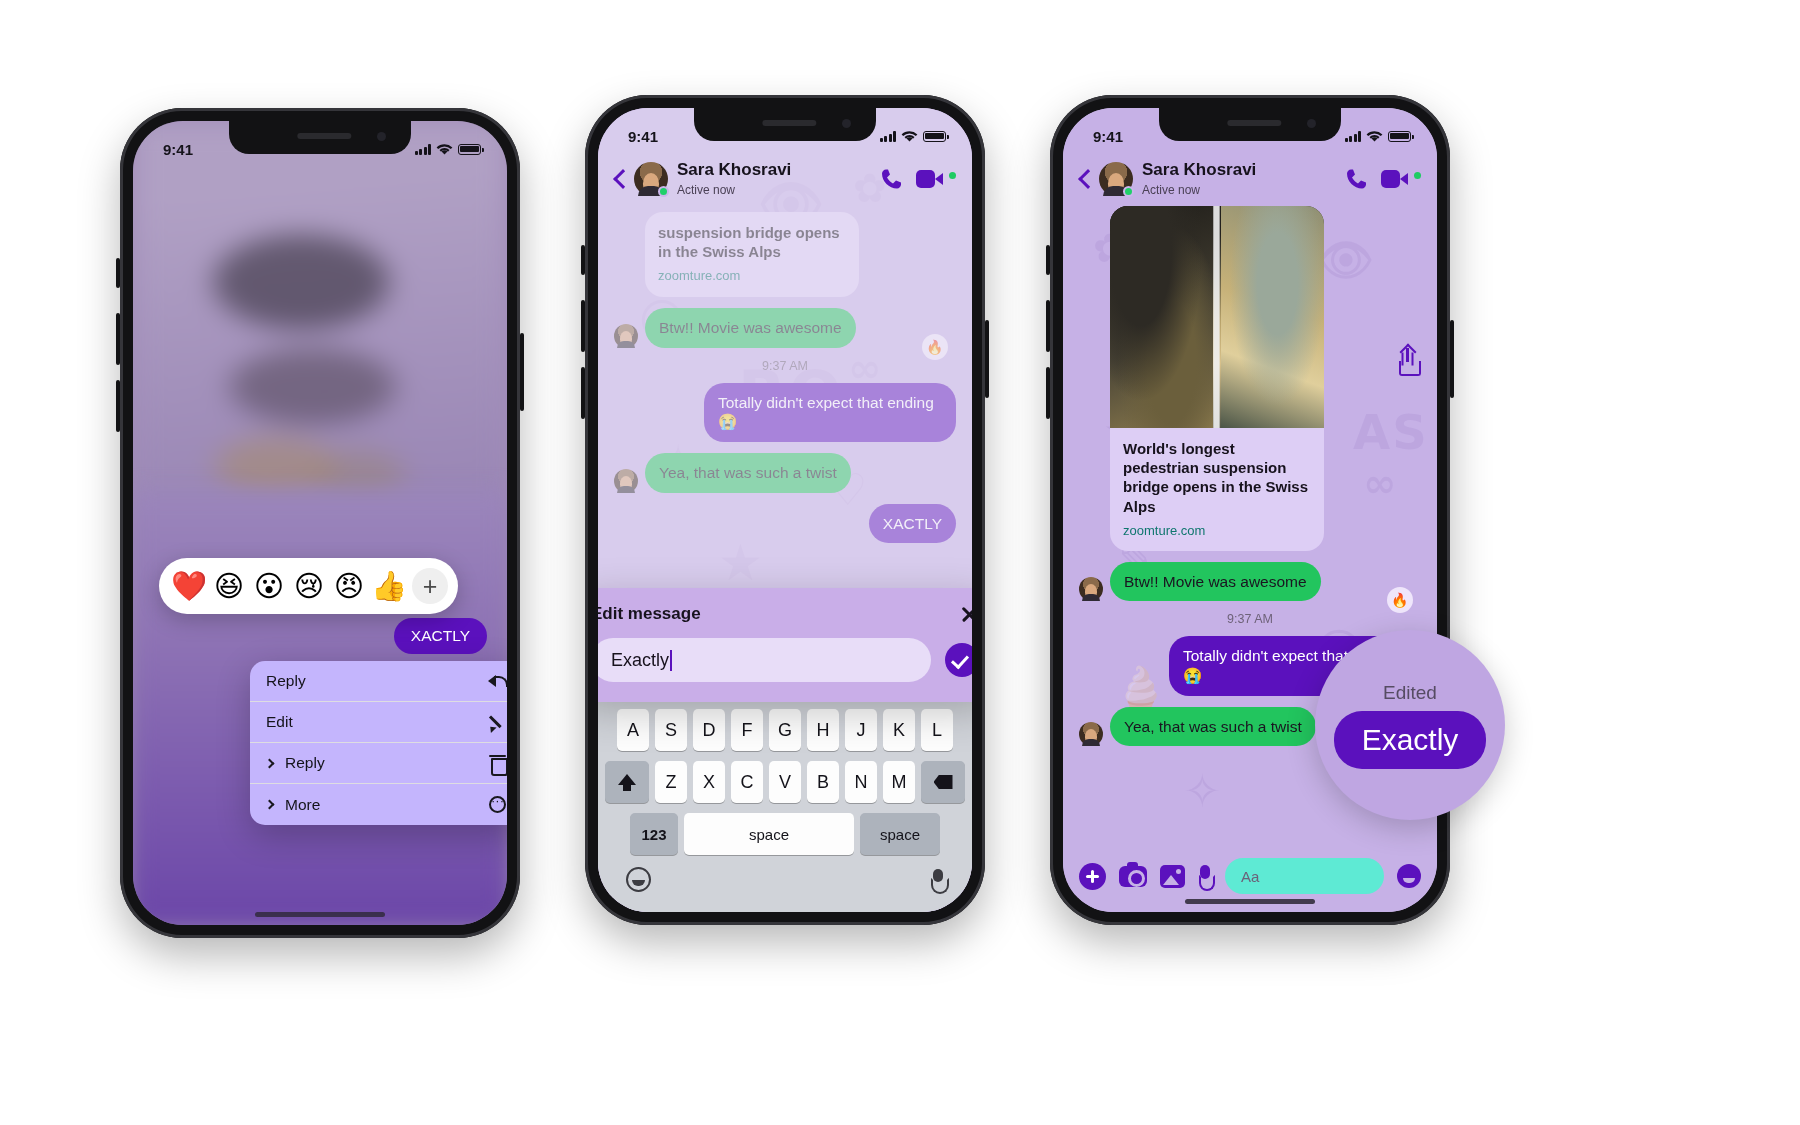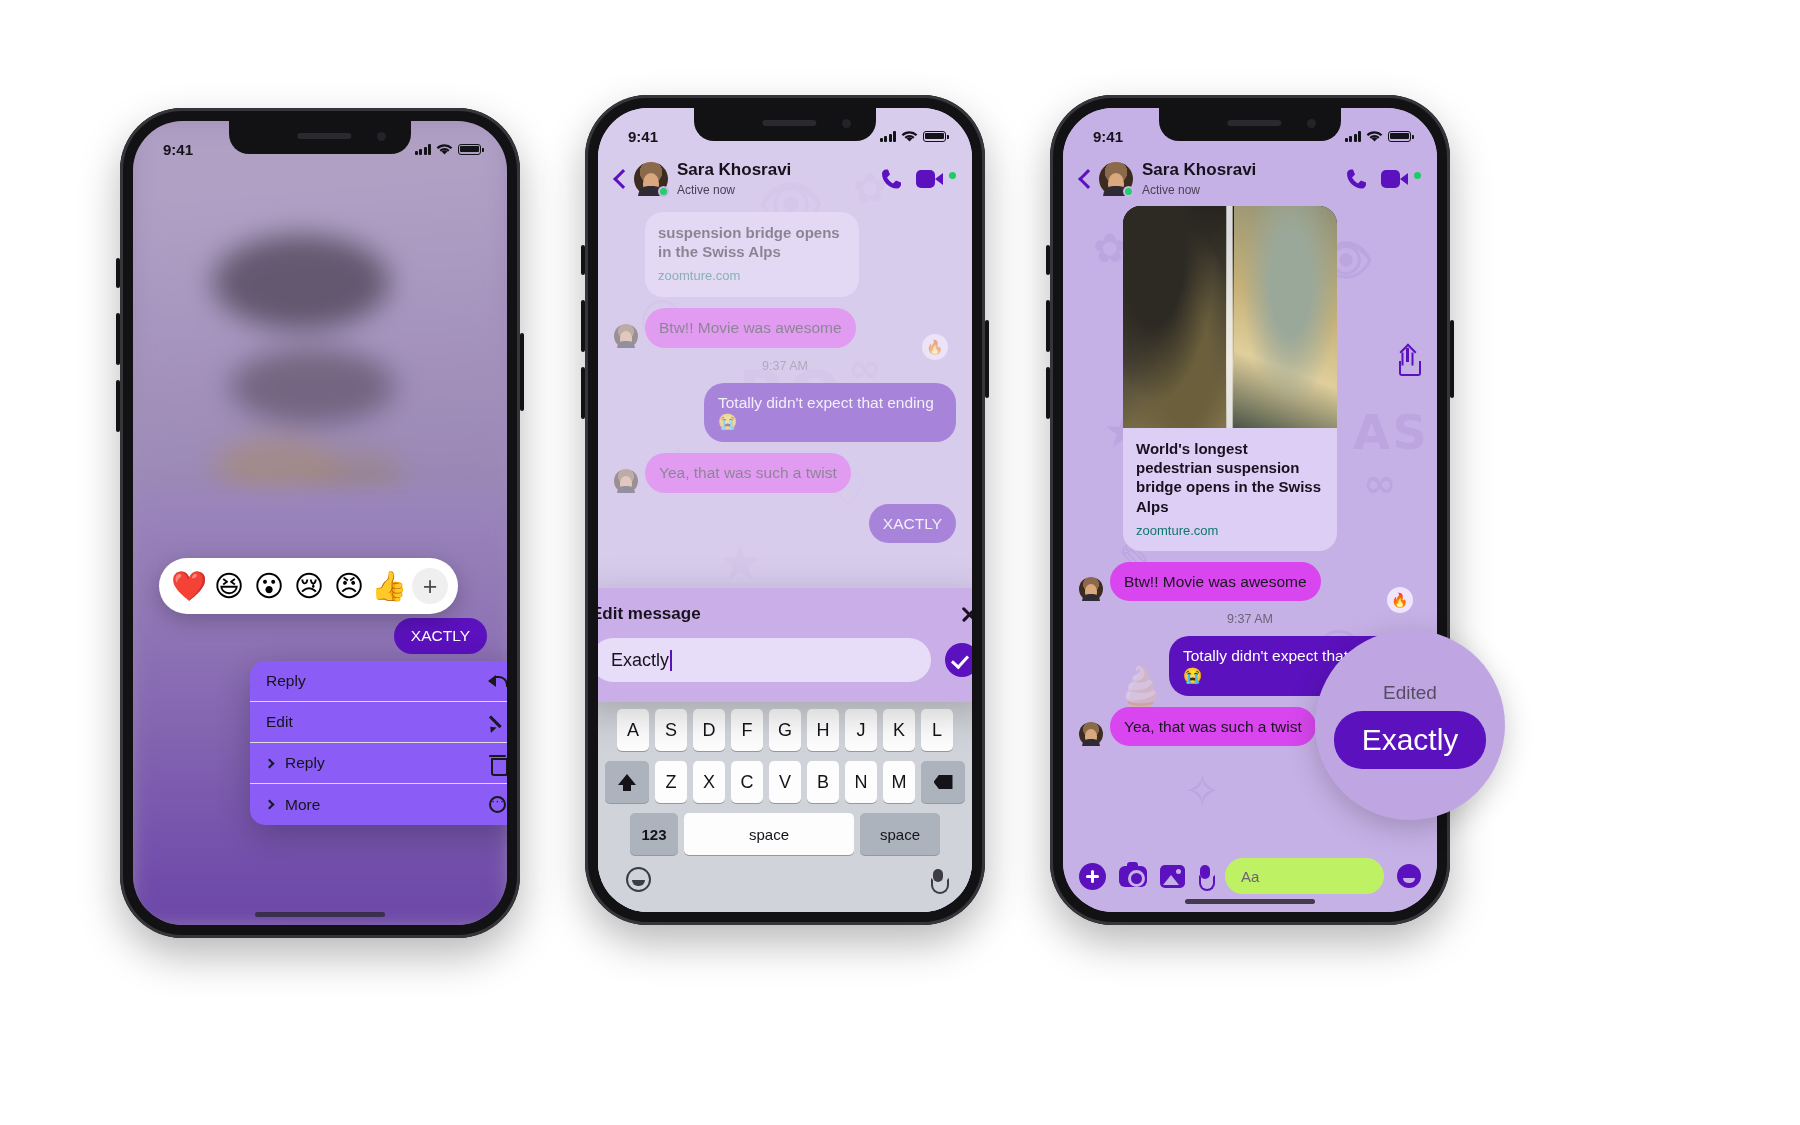--- a/index.html
+++ b/index.html
@@ -134,21 +134,21 @@
   .msgs { position:absolute; top:98px; left:0; right:0; bottom:0; padding:6px 16px; z-index:10; }
   .row { display:flex; align-items:flex-end; gap:7px; margin-bottom: 11px; position:relative; }
   .row.out { justify-content:flex-end; }
   .mini-av { width:24px;height:24px;border-radius:50%;flex:none;
     background: radial-gradient(circle at 50% 30%, #8a6a4a 0 38%, #3c2c20 39% 100%); position:relative;}
   .mini-av::before{content:'';position:absolute;left:6px;top:7px;width:12px;height:15px;border-radius:50% 50% 45% 45%;background:#d9a87e;}
   .mini-av::after{content:'';position:absolute;left:3px;bottom:0;width:18px;height:7px;border-radius:9px 9px 0 0;background:#2f2a34;}
   .bub {
     max-width: 252px; padding: 10px 14px; border-radius: 20px;
     font-size: 15.5px; line-height: 1.27; color: #1a1520;
-    background: #d946ef; word-wrap: break-word;
+    background: #22c55e; word-wrap: break-word;
   }
   .bub.out { background:#5b11bd; color:#fff; }
   .ts { text-align:center; font-size:12.5px; color:#6e6279; margin: 6px 0 10px; font-weight: 500; }
   .reaction {
     position:absolute; right:-6px; bottom:-13px;
     width:26px;height:26px;border-radius:50%;
     background:#efe6fb; display:flex;align-items:center;justify-content:center;
     font-size:14px; font-family:"DejaVu Sans", sans-serif;
   }
 
@@ -188,21 +188,21 @@
   .c-cam::after{content:'';position:absolute;left:8px;top:-4px;width:11px;height:5px;border-radius:3px 3px 0 0;background:#5b11bd;}
   .c-img{width:25px;height:23px;border-radius:5px;background:#5b11bd;position:relative;flex:none;}
   .c-img::before{content:'';position:absolute;left:3px;bottom:3px;width:0;height:0;
     border-left:8px solid transparent;border-right:8px solid transparent;border-bottom:10px solid #c6b1e6;}
   .c-img::after{content:'';position:absolute;right:4px;top:4px;width:5px;height:5px;border-radius:50%;background:#c6b1e6;}
   .c-mic{width:14px;height:23px;position:relative;flex:none;}
   .c-mic::before{content:'';position:absolute;left:2px;top:0;width:10px;height:14px;border-radius:5px;background:#5b11bd;}
   .c-mic::after{content:'';position:absolute;left:1px;top:10px;width:12px;height:12px;
     border:2.6px solid #5b11bd;border-top-color:transparent;border-radius:0 0 9px 9px;}
   .c-field {
-    flex:1; height:36px; border-radius:18px; background:#bef264;
+    flex:1; height:36px; border-radius:18px; background:#5eead4;
     display:flex; align-items:center; padding: 0 16px;
     font-size:15px; color:#6b6279;
   }
   .c-emoji { width:24px;height:24px;border-radius:50%;background:#5b11bd;position:relative;flex:none;}
   .c-emoji::before{content:'';position:absolute;left:6px;top:14px;width:12px;height:5px;
     border-radius:0 0 8px 8px;background:#c6b1e6;}
 
   .home-ind {
     position:absolute; bottom:8px; left:50%; transform:translateX(-50%);
     width:130px; height:5px; border-radius:3px; background:#2b2733; opacity:.78; z-index:45;
@@ -241,21 +241,21 @@
     display:flex;align-items:center;justify-content:center; margin-left:3px;
     font-size:25px; color:#4a4a4a; font-weight:300;
   }
   .p1-bub {
     position:absolute; right:20px; top:497px; z-index:28;
     background:#5b11bd; color:#fff; padding:9px 17px; border-radius:20px;
     font-size:15.5px; font-weight:500;
   }
   .ctx-menu {
     position:absolute; left:117px; top:540px; width:271px; z-index:32;
-    background:#8b5cf6; border-radius:15px; overflow:hidden;
+    background:#c4b5fd; border-radius:15px; overflow:hidden;
     box-shadow: 0 10px 34px rgba(0,0,0,.24);
   }
   .ctx-item {
     height:41px; display:flex; align-items:center; gap:8px;
     padding: 0 14px 0 16px; font-size:15.5px; color:#14131a;
     border-bottom: 1px solid #dedde1; position:relative;
   }
   .ctx-item:last-child { border-bottom:none; }
   .ctx-item .lbl { flex:1; }
   .ctx-chev {
@@ -670,21 +670,21 @@
         </span>
         <span class="hd-icons">
           <span class="ic-phone"></span>
           <span class="ic-video"></span>
           <span class="grn-dot"></span>
         </span>
       </div>
 
       <div class="msgs" style="top:92px;">
         <div class="row">
-          <div class="link-card" style="margin-left:44px;">
+          <div class="link-card" style="margin-left:31px;">
             <div class="thumb"></div>
             <div class="meta">
               <div class="link-title">World's longest pedestrian suspension bridge opens in the Swiss Alps</div>
               <div class="link-url">zoomture.com</div>
             </div>
           </div>
         </div>
         <div class="row">
           <span class="mini-av"></span>
           <div class="bub">Btw!! Movie was awesome</div>

